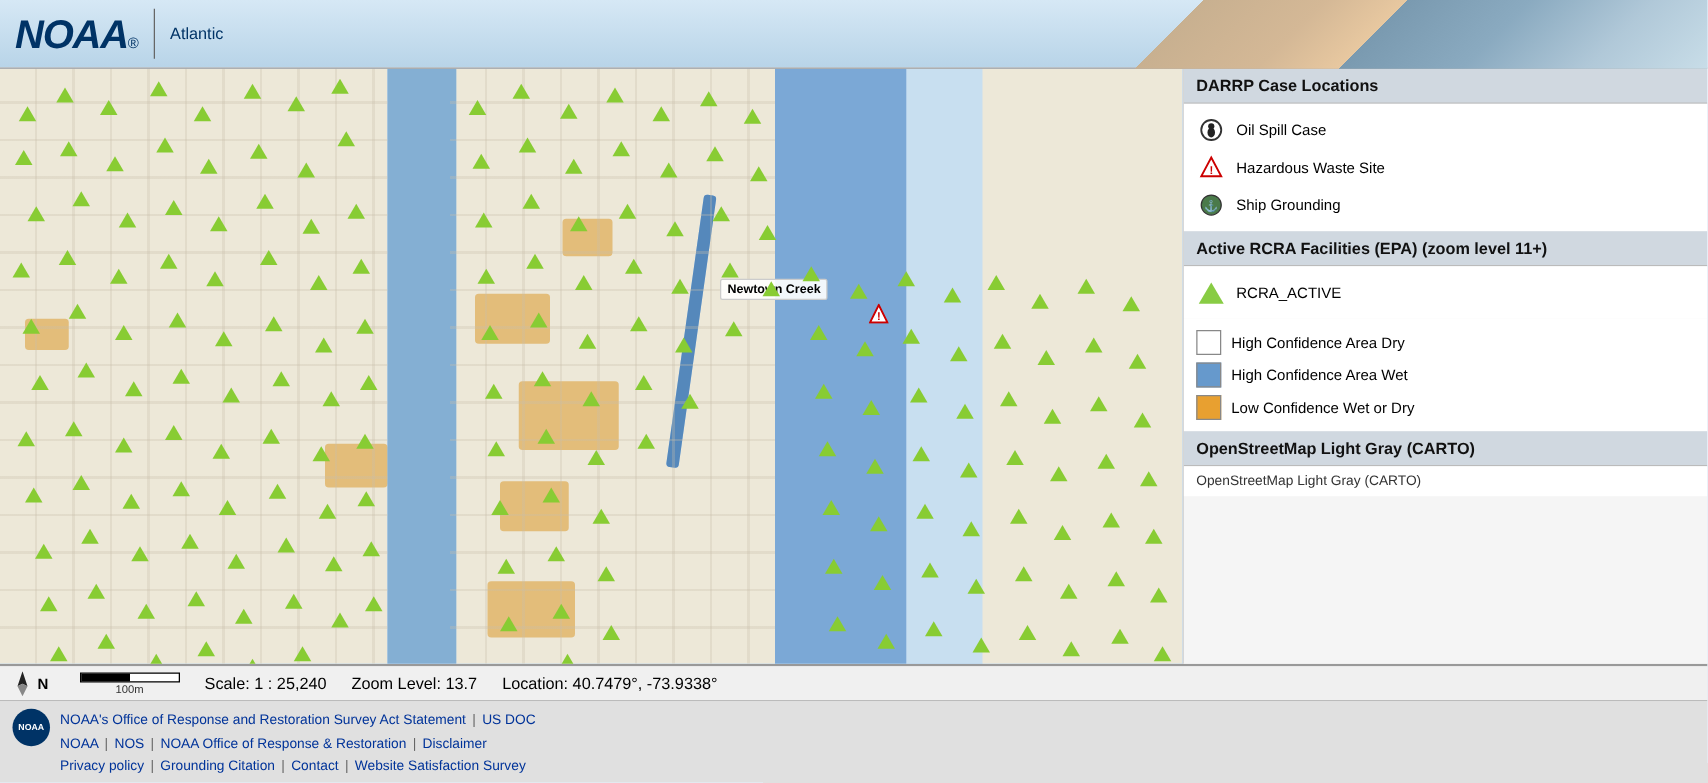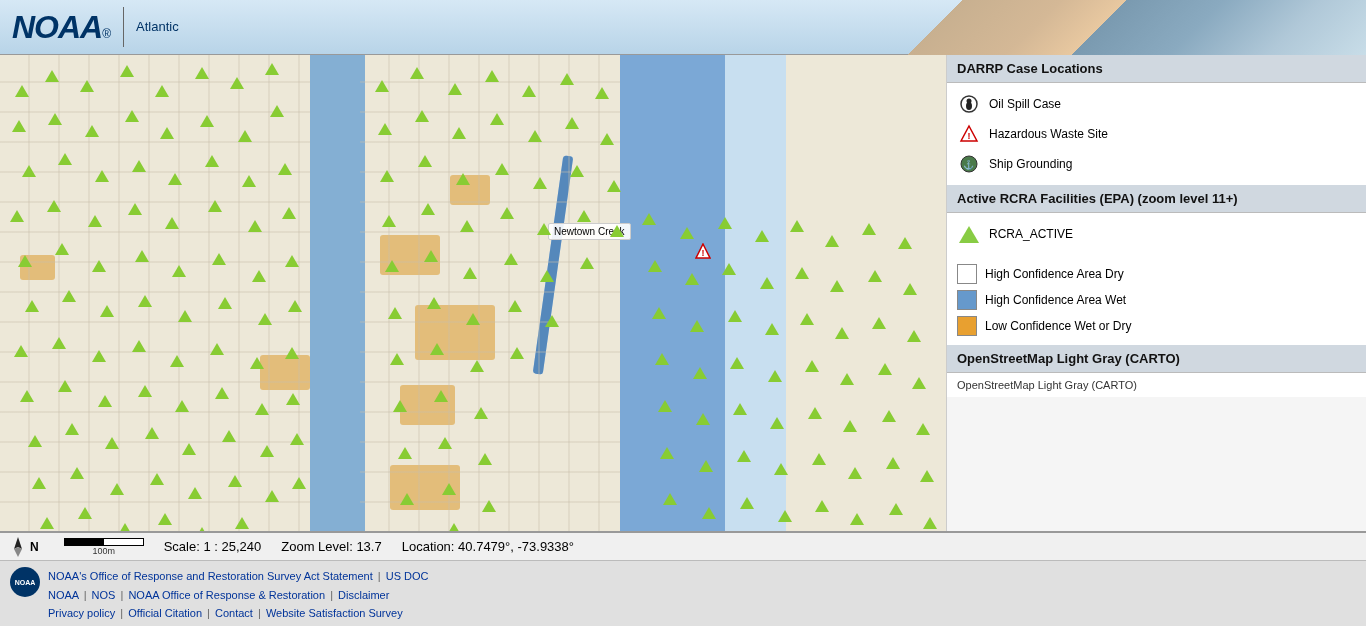--- a/index.html
+++ b/index.html
@@ -323,21 +323,21 @@
       <div class="flood-area" style="left:20px;top:200px;width:35px;height:25px;"></div>
 
       <div style="position:absolute;left:620px;top:0;width:105px;height:100%;background:#6699cc;opacity:0.7;"></div>
       <div style="position:absolute;left:310px;top:0;width:55px;height:100%;background:#7aa8cc;opacity:0.8;"></div>
       <div style="position:absolute;left:548px;top:100px;width:10px;height:220px;background:#5588bb;border-radius:3px;transform:rotate(8deg);"></div>
 
       <div style="position:absolute;left:0;top:0;width:310px;height:100%;background:repeating-linear-gradient(0deg,transparent,transparent 28px,rgba(200,190,170,0.3) 28px,rgba(200,190,170,0.3) 30px),repeating-linear-gradient(90deg,transparent,transparent 28px,rgba(200,190,170,0.3) 28px,rgba(200,190,170,0.3) 30px);"></div>
 
       <div style="position:absolute;left:360px;top:0;width:260px;height:100%;background:repeating-linear-gradient(0deg,transparent,transparent 28px,rgba(200,190,170,0.3) 28px,rgba(200,190,170,0.3) 30px),repeating-linear-gradient(90deg,transparent,transparent 28px,rgba(200,190,170,0.3) 28px,rgba(200,190,170,0.3) 30px);"></div>
 
-      <div class="map-label" style="left:548px;top:168px;font-size:10px;background:rgba(255,255,255,0.9);">
+      <div class="map-label" style="left:576px;top:168px;font-size:10px;background:rgba(255,255,255,0.9);font-weight:bold;">
         <span>Newtown Creek</span>
       </div>
 
       <div class="warn-marker" style="left:695px;top:188px;">
         <svg width="16" height="16" viewBox="0 0 16 16">
           <polygon points="8,1 15,15 1,15" fill="white" stroke="#cc0000" stroke-width="1.5"></polygon>
           <text x="8" y="13" text-anchor="middle" font-size="9" fill="#cc0000" font-weight="bold">!</text>
         </svg>
       </div>
 
@@ -653,21 +653,21 @@
           <span class="sep">|</span>
           <a>NOS</a>
           <span class="sep">|</span>
           <a>NOAA Office of Response &amp; Restoration</a>
           <span class="sep">|</span>
           <a>Disclaimer</a>
         </div>
         <div>
           <a>Privacy policy</a>
           <span class="sep">|</span>
-          <a>Official Citation</a>
+          <a>Grounding Citation</a>
           <span class="sep">|</span>
           <a>Contact</a>
           <span class="sep">|</span>
           <a>Website Satisfaction Survey</a>
         </div>
       </div>
     </div>
   </div>
 </div>
 

